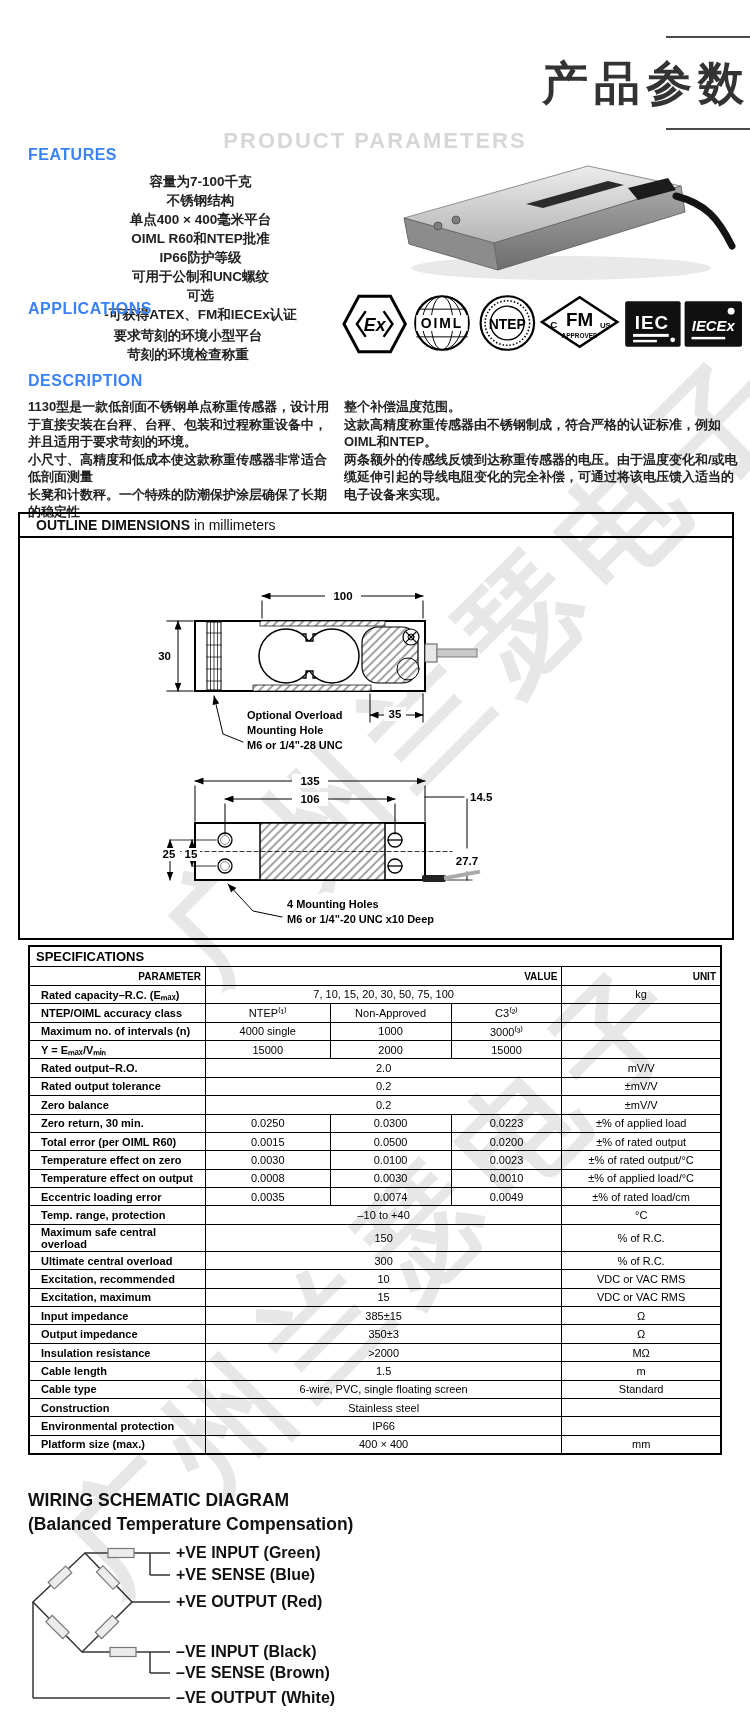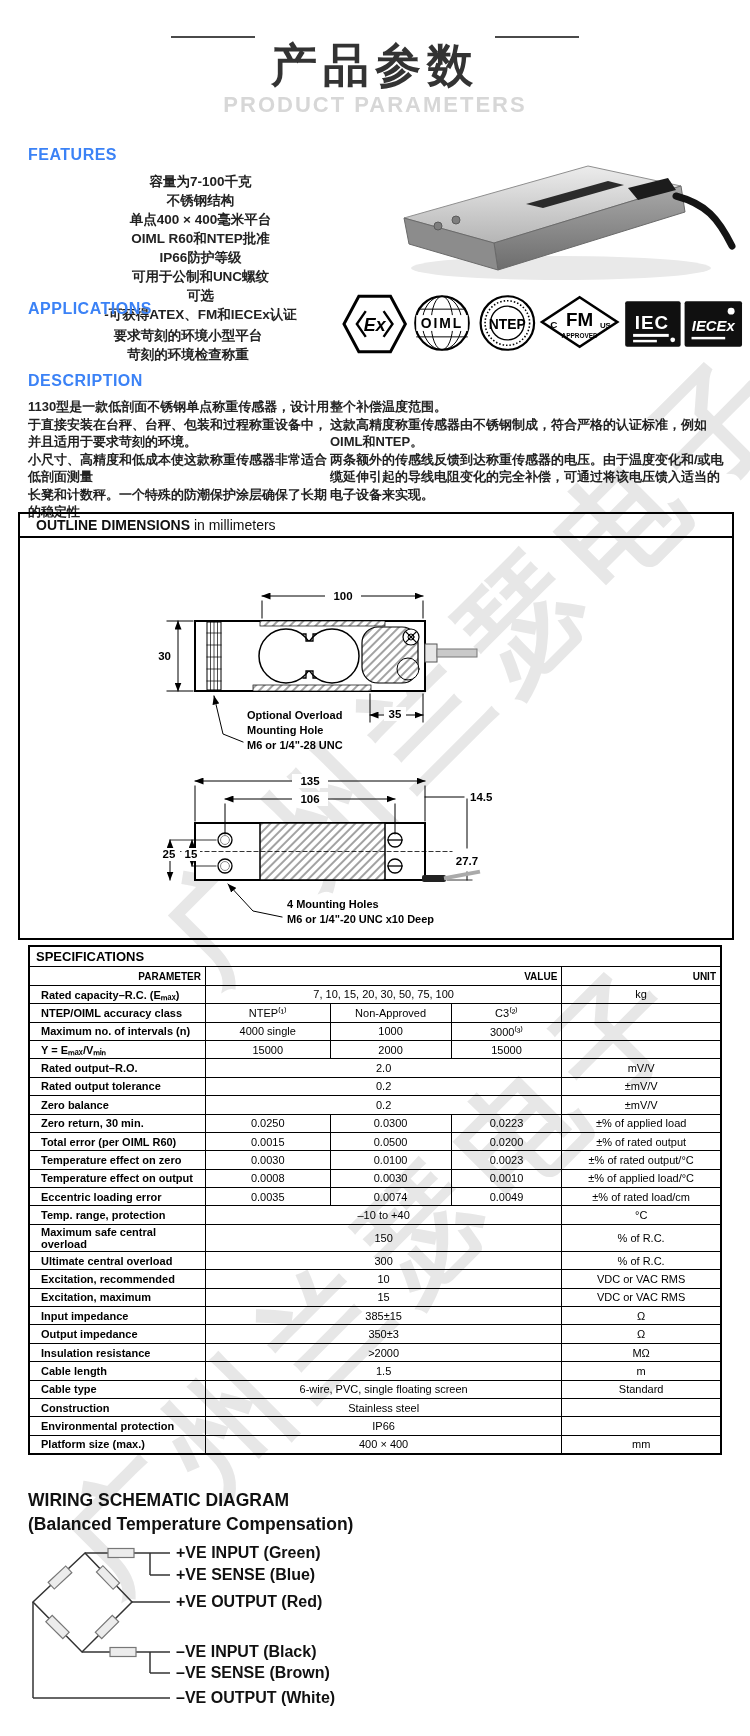--- a/index.html
+++ b/index.html
@@ -4,29 +4,29 @@
 <style>
   html,body{margin:0;padding:0;background:#fff;}
   .page{position:relative;width:750px;height:1736px;background:#fff;overflow:hidden;
         font-family:"Liberation Sans",sans-serif;color:#111;}
   .wm{position:absolute;z-index:0;font-size:120px;font-weight:bold;color:#e7e7e7;
       white-space:nowrap;letter-spacing:18px;transform:rotate(-45deg);transform-origin:0 0;
       pointer-events:none;}
   .layer{position:relative;z-index:1;}
   
   .hdr{position:absolute;top:36px;left:0;width:750px;text-align:center;}
-  .hdr-row{display:flex;align-items:flex-start;justify-content:center;gap:16px;}
+  .hdr-row{display:flex;align-items:flex-end;justify-content:center;gap:16px;flex-direction:column;}
   .hline{width:84px;height:2px;background:#4a4a4a;}
   .hzh{font-size:46px;font-weight:bold;color:#333;letter-spacing:6px;line-height:58px;}
   .hen{font-size:22px;color:#d7d7d7;letter-spacing:2px;font-weight:bold;margin-top:-2px;}
   
   .sec{position:absolute;}
   .sec-h{font-size:16px;font-weight:bold;letter-spacing:.5px;color:#3b82f6;margin:0 0 8px 0;}
   .zh div{font-size:13.5px;font-weight:bold;color:#222;line-height:19px;text-align:center;}
-  .desc-cols{display:flex;margin-top:6px;}
+  .desc-cols{display:flex;gap:14px;margin-top:6px;}
   .desc-col{font-size:13px;}
   .desc-col div{font-size:13px;font-weight:bold;color:#222;line-height:17.5px;}
   
   .obox{position:absolute;left:18px;top:512px;width:712px;border:2px solid #000;background:transparent;}
   .obox-h{border-bottom:2px solid #000;padding:3px 16px;font-size:14px;}
   .obox-h b{font-weight:bold;}
   
   .spec{position:absolute;left:28px;top:945px;}
   table{border-collapse:collapse;width:694px;border:2px solid #000;background:transparent;}
   td,th{border:1px solid #000;font-size:11px;padding:1px 4px;height:15.4px;color:#000;}

